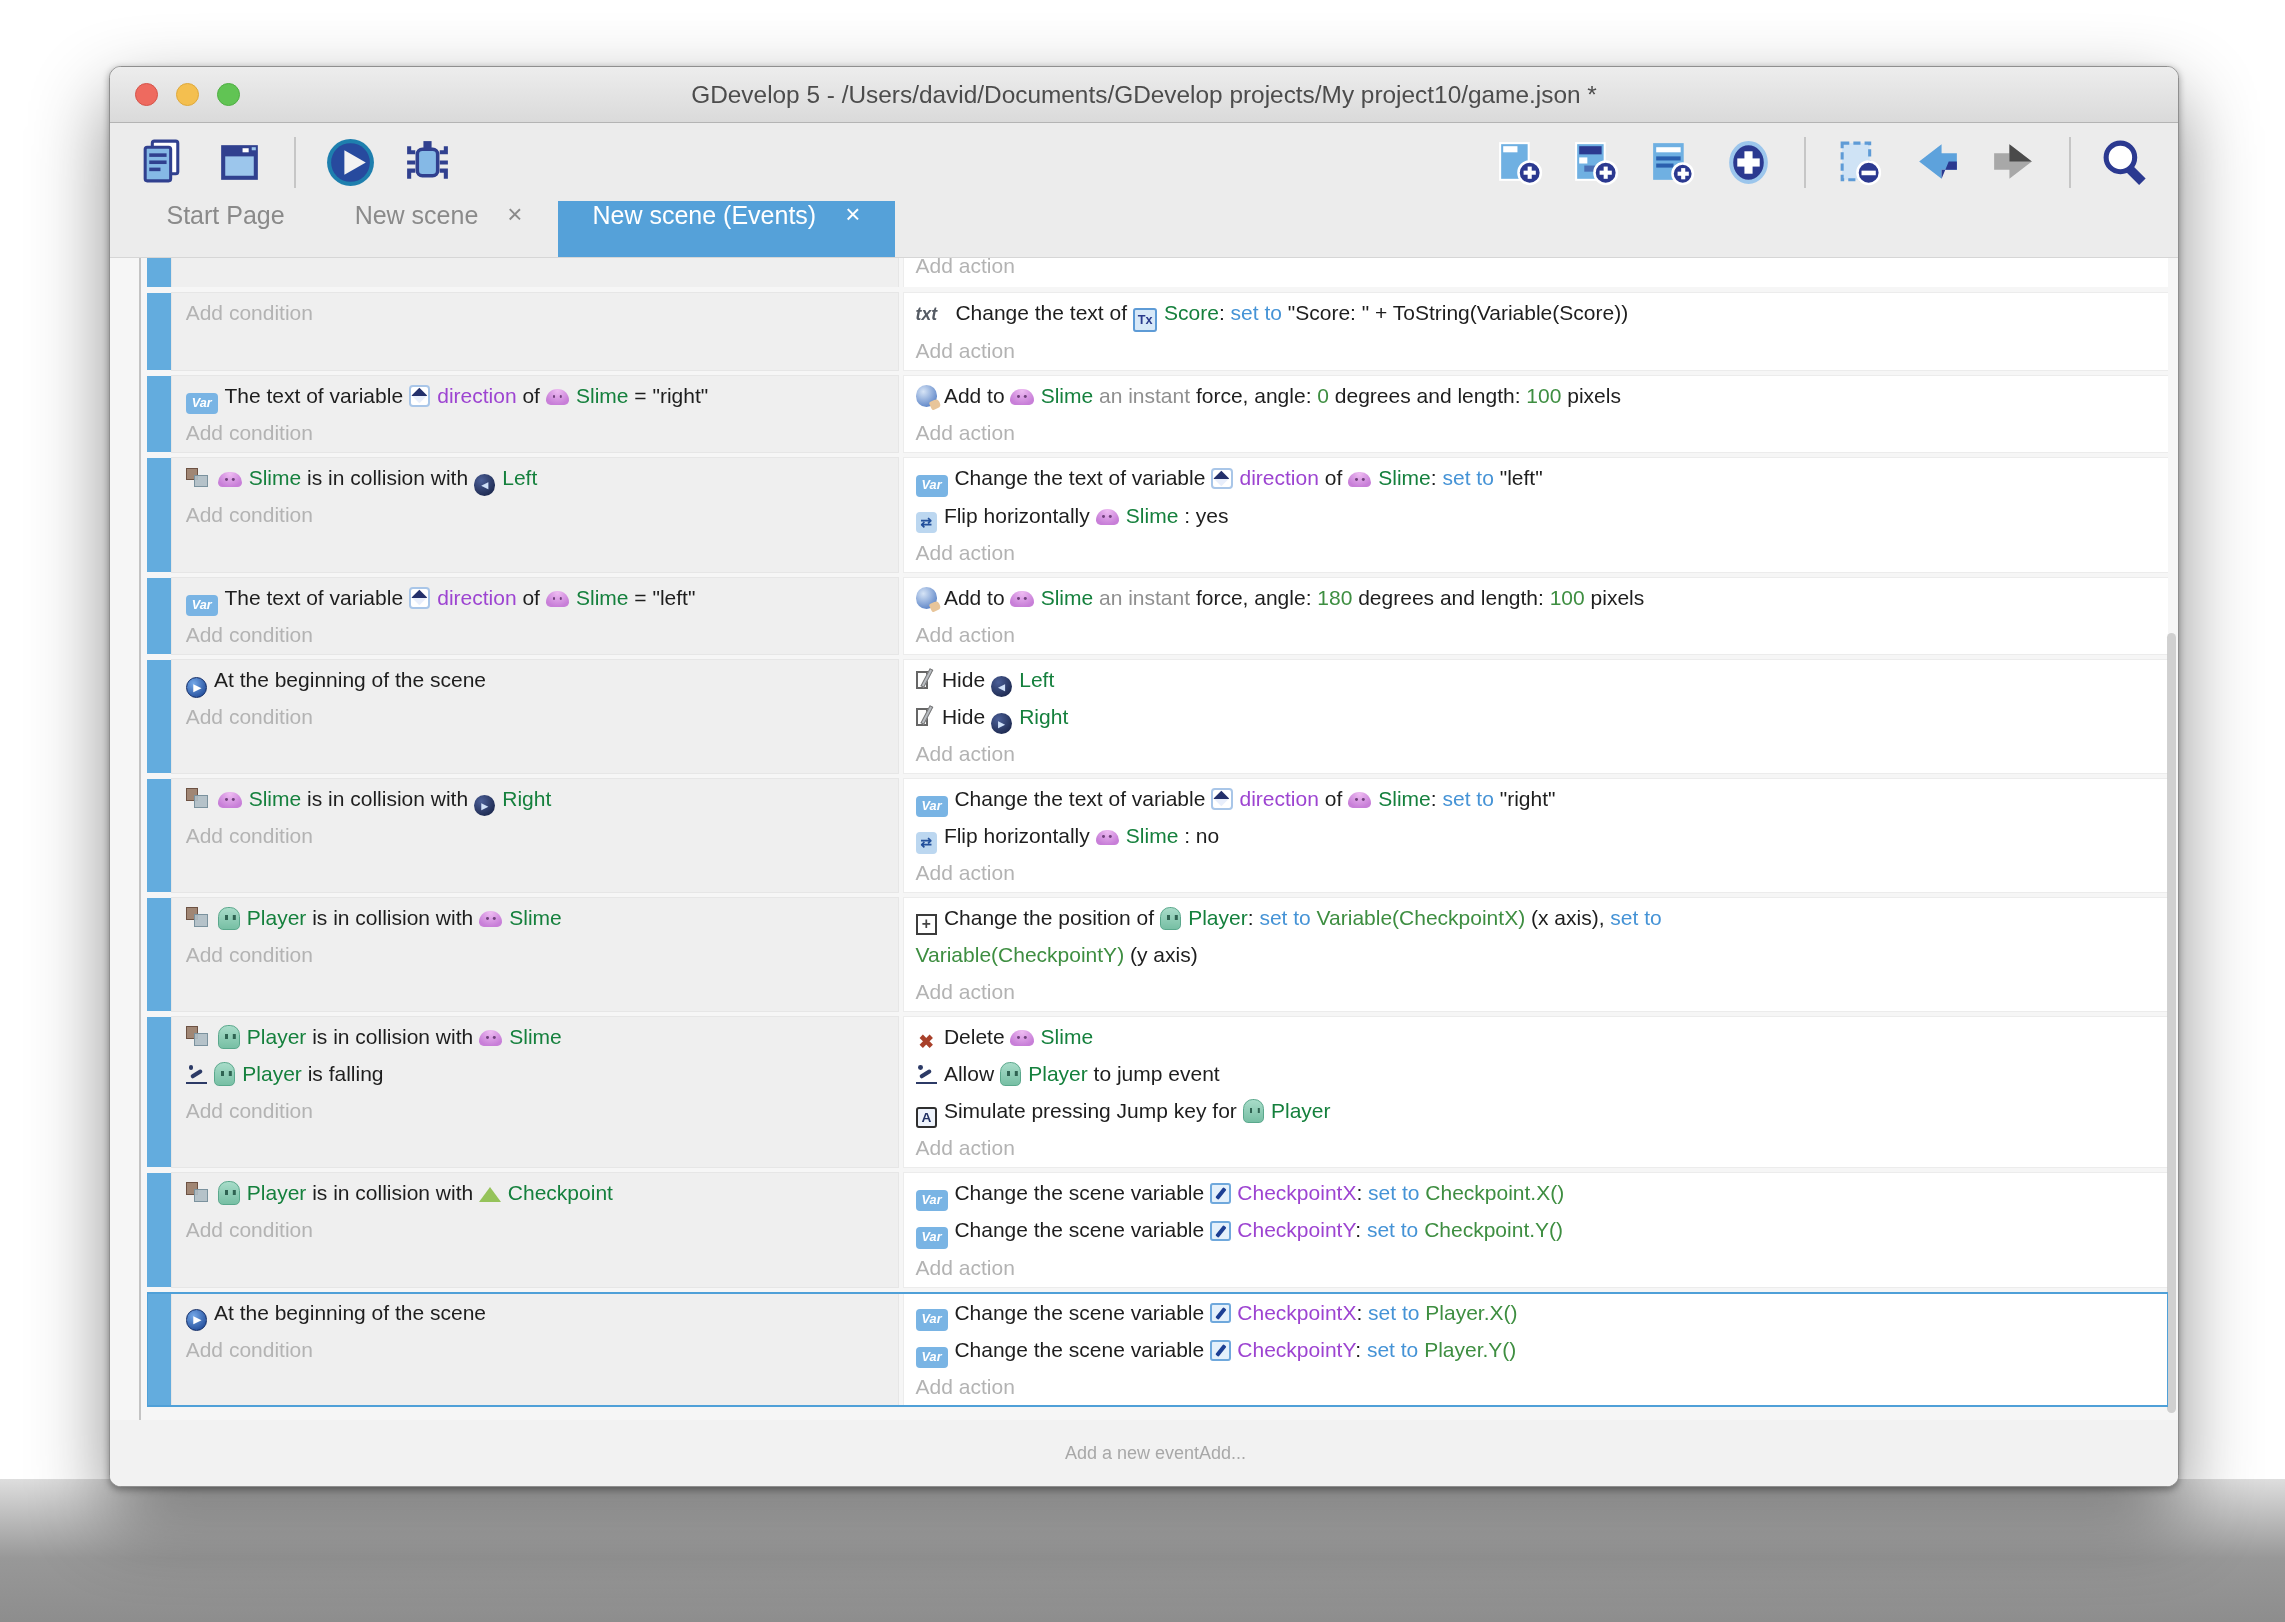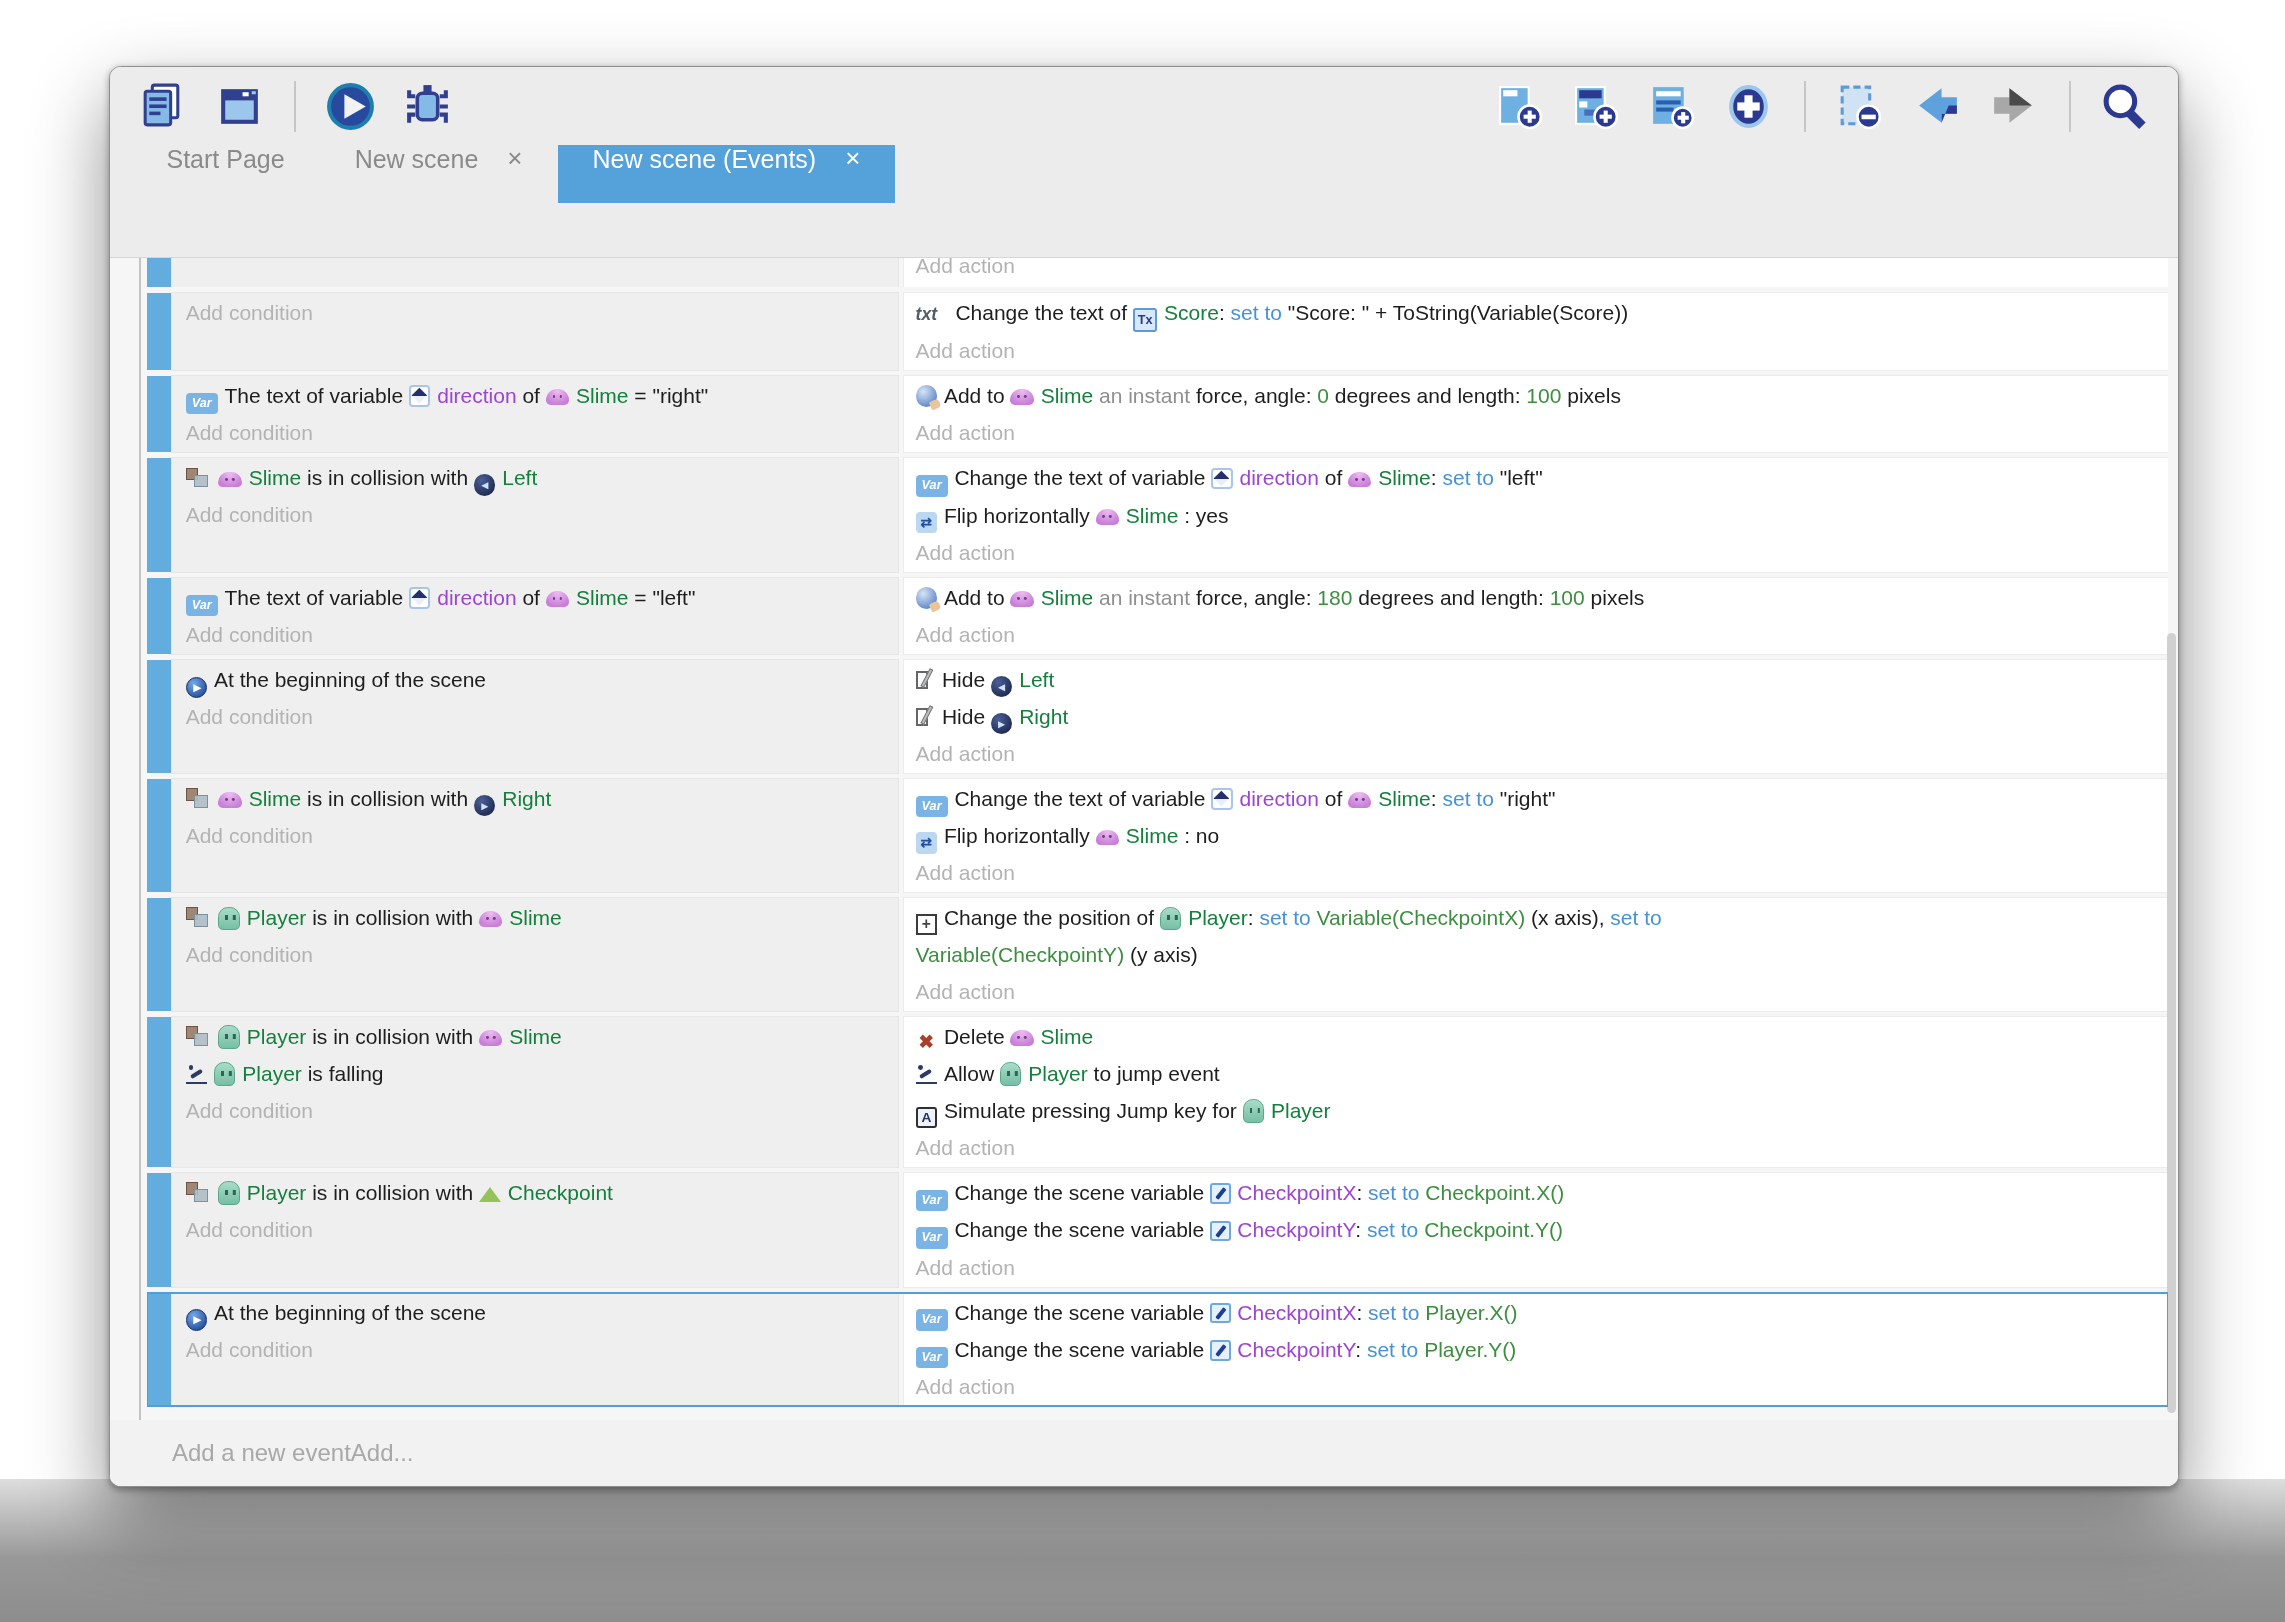--- a/index.html
+++ b/index.html
@@ -46,22 +46,22 @@
   .line{font-size:21px;line-height:37px;color:#1e1e1e}
   .line.ph{color:#b3b3b3}
   .row.clip{height:29px;overflow:hidden}
   .row.clip .line{margin-top:-11.7px}
   .sg-obj{font-weight:400;color:#15803d}
   .sg-vn{color:#9d44d1}
   .sg-st{color:#4593d6}
   .sg-ex{color:#3e8e41}
   .sg-mu{color:#8f8f8f}
   .footer{position:absolute;left:0;right:0;bottom:0;height:66px;background:#f2f2f2;
-          display:flex;align-items:center;justify-content:flex-start;
-          font-size:24px;color:#a8a8a8;padding:0 39px 0 62px}
+          display:flex;align-items:center;justify-content:center;
+          font-size:18px;color:#a8a8a8;padding:0 39px 0 62px}
   .sb{position:absolute;right:2px;top:375px;width:8.8px;height:780px;background:#c9c9c9;border-radius:4.9px;opacity:.85}
   
   .i{display:inline-block;vertical-align:-3.9px;margin:0 6.8px 0 0;position:relative;box-sizing:border-box}
   .i::before,.i::after{position:absolute;box-sizing:border-box}
   .i-txt{width:33px;vertical-align:0}
   .i-txt::after{content:"txt";position:static;font:italic 700 17.6px/1 "Liberation Sans",sans-serif;color:#555b64}
   .i-tx{width:24.4px;height:24.4px;background:#d7e8f8;border:2px solid #5e9bd6;border-radius:2.9px}
   .i-tx::after{content:"Tx";position:static;display:block;text-align:center;font:700 12.7px/20.5px "Liberation Sans",sans-serif;color:#2a3a8c}
   .i-var{width:32px;height:21.5px;background:#79b4e4;border-radius:3.9px}
   .i-var::after{content:"Var";position:static;display:block;text-align:center;font:italic 700 12.7px/21.5px "Liberation Sans",sans-serif;color:#fff}
@@ -104,20 +104,28 @@
   .i-hide::before{content:"";width:12.7px;height:17.6px;background:#fdfdfd;border:2px solid #666;left:0;top:2px}
   .i-hide::after{content:"";width:3.9px;height:19.5px;background:#b9bdc2;border:1px solid #777;left:9.8px;top:-1px;transform:rotate(28deg)}
 </style>
 </head>
 <body>
 
 <div class="floor"></div>
 
 <div class="window">
 
+  <div class="titlebar">
+    <div class="lights">
+      <span class="light red"></span>
+      <span class="light yellow"></span>
+      <span class="light green"></span>
+    </div>
+    <div class="title">GDevelop 5 - /Users/david/Documents/GDevelop projects/My project10/game.json *</div>
+  </div>
 
   <div class="toolbar">
     <div class="tbtn">
       <svg viewBox="0 0 52 52">
         <rect x="16" y="5" width="25" height="32" rx="2" fill="#ffffff" stroke="#30408f" stroke-width="3"></rect>
         <rect x="9" y="11" width="25" height="33" rx="2" fill="#85b9e6" stroke="#30408f" stroke-width="3"></rect>
         <rect x="13" y="17" width="17" height="3.5" fill="#30408f"></rect>
         <rect x="13" y="24" width="17" height="3.5" fill="#30408f"></rect>
         <rect x="13" y="31" width="11" height="3.5" fill="#30408f"></rect>
       </svg>

